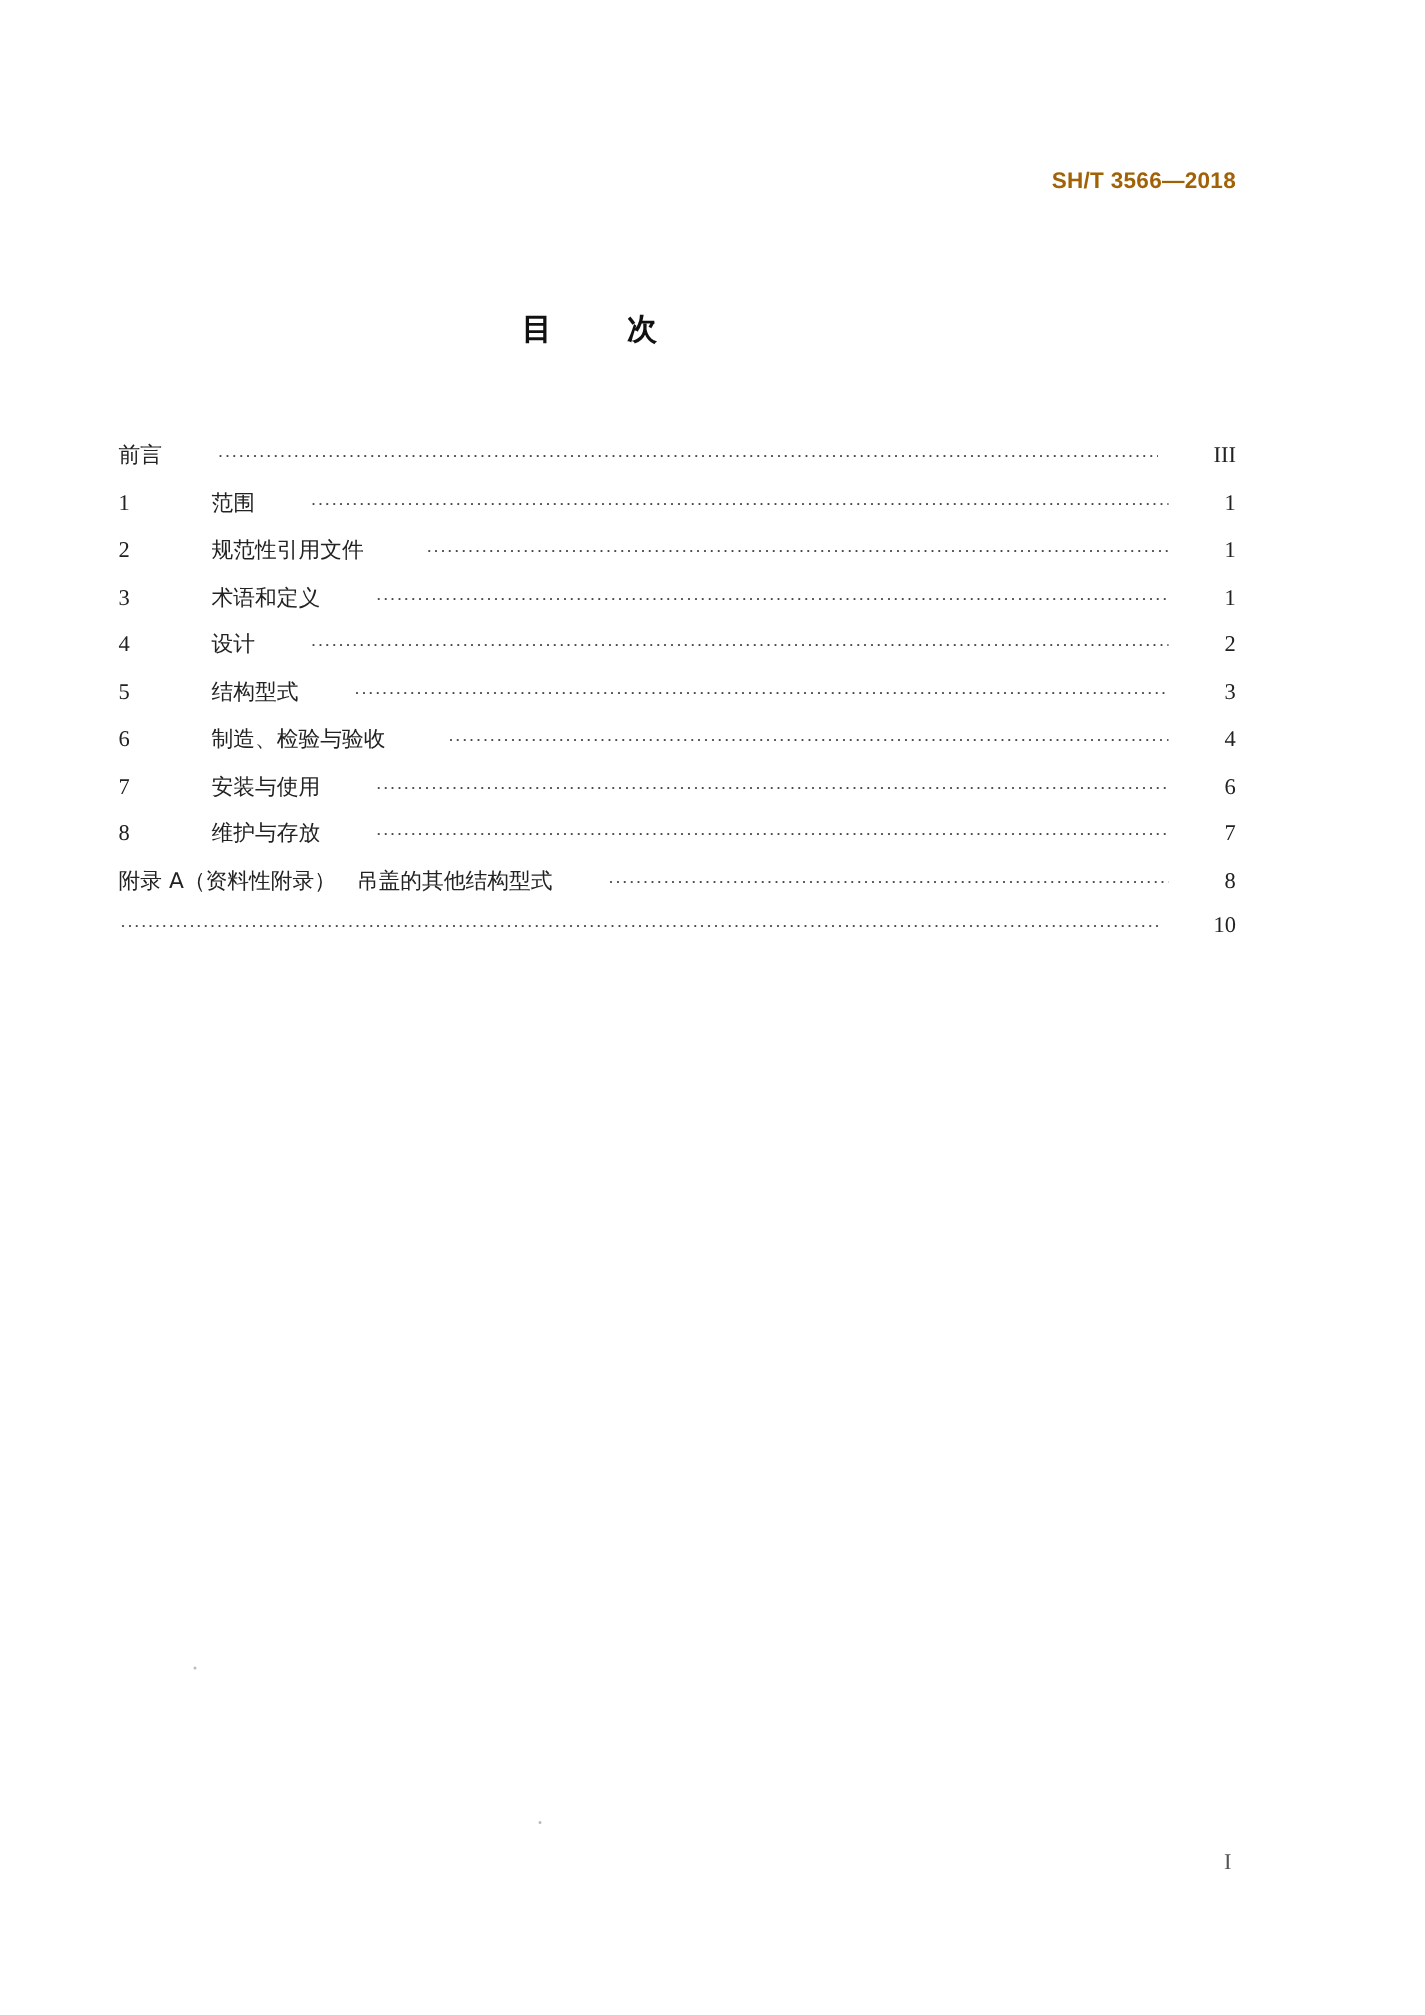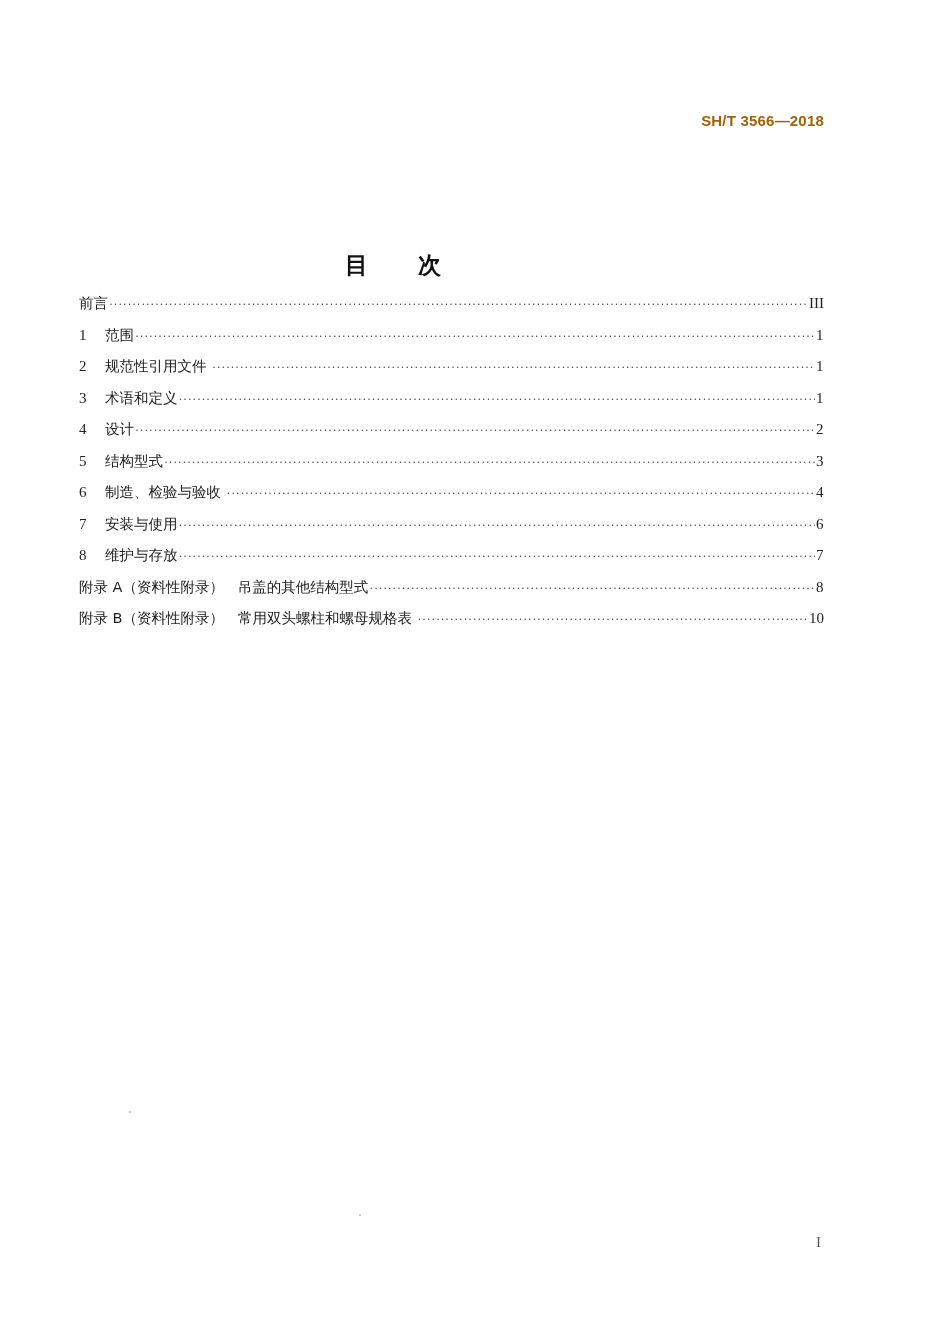--- a/index.html
+++ b/index.html
@@ -1,27 +1,27 @@
 <!DOCTYPE html>
 <html><head>
   <meta charset="utf-8">
   <style>
     html, body { margin: 0; padding: 0; background: #ffffff; }
     body { width: 950px; height: 1343px; position: relative; overflow: hidden; font-family: "DejaVu Sans", sans-serif; color: #1a1a1a; }
     .std-code { position: absolute; top: 112px; right: 126px; font-family: "Liberation Sans", sans-serif; font-weight: bold; font-size: 15px; color: #a16207; letter-spacing: 0.2px; }
-    .title { position: absolute; top: 206px; left: 0; width: 786px; text-align: center; font-family: "DejaVu Sans", sans-serif; font-size: 23px; font-weight: bold; color: #111; margin-top: 44px; }
+    .title { position: absolute; top: 206px; left: 0; width: 786px; text-align: center; font-family: "DejaVu Sans", sans-serif; font-size: 20px; font-weight: bold; color: #111; }
     .title span { display: inline-block; }
     .title .gap { width: 50px; }
     .toc { position: absolute; left: 79px; top: 294px; width: 745px; }
-    .toc-row { display: flex; align-items: baseline; height: 31.5px; font-size: 14.5px; color: #222; }
+    .toc-row { display: flex; align-items: baseline; height: 31.5px; font-size: 14.5px; color: #222; gap: 36px; }
     .toc-num { width: 26px; flex: none; font-family: "Liberation Serif", serif; font-size: 15px; }
     .toc-label { flex: none; white-space: pre; }
     .toc-dots { flex: 1 1 auto; overflow: hidden; white-space: nowrap; margin: 0 1px; color: #444; font-family: "Liberation Serif", serif; font-size: 12px; letter-spacing: 0.6px; }
     .toc-dots::after { content: "································································································································································································"; }
-    .toc-page { flex: none; font-family: "Liberation Serif", serif; font-size: 15px; min-width: 8px; text-align: left; }
+    .toc-page { flex: none; font-family: "Liberation Serif", serif; font-size: 15px; min-width: 8px; text-align: center; }
     .page-num { position: absolute; top: 1234px; left: 816px; font-family: "Liberation Serif", serif; font-size: 15px; color: #555; }
     .speck { position: absolute; width: 2px; height: 2px; background: #bbb; border-radius: 1px; }
   </style>
 </head>
 <body>
 
 <div class="std-code">SH/T 3566—2018</div>
 
 <div class="title">
   <span>目</span><span class="gap"></span><span>次</span>
@@ -80,21 +80,20 @@
     <span class="toc-label">维护与存放</span>
     <span class="toc-dots"></span>
     <span class="toc-page">7</span>
   </div>
   <div class="toc-row">
     <span class="toc-label">附录 A（资料性附录）   吊盖的其他结构型式</span>
     <span class="toc-dots"></span>
     <span class="toc-page">8</span>
   </div>
   <div class="toc-row">
-    <span class="toc-label">附录 B（资料性附录）   常用双头螺柱和螺母规格表 </span>
     <span class="toc-dots"></span>
     <span class="toc-page">10</span>
   </div>
 </div>
 
 <div class="speck" style="top:1111px; left:129px;"></div>
 <div class="speck" style="top:1214px; left:359px;"></div>
 
 <div class="page-num">I</div>
 

